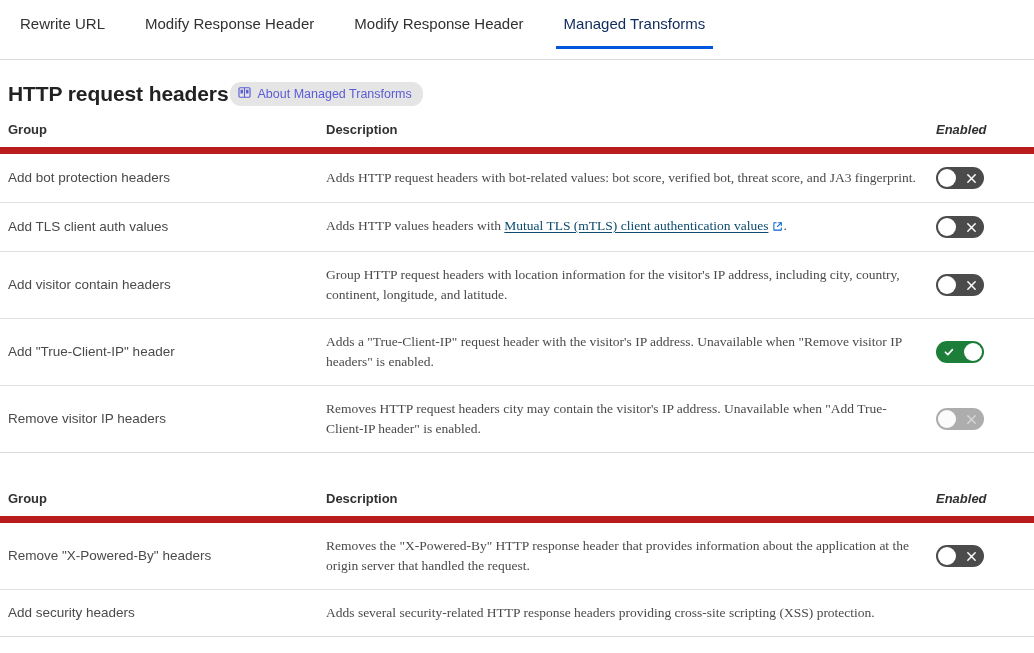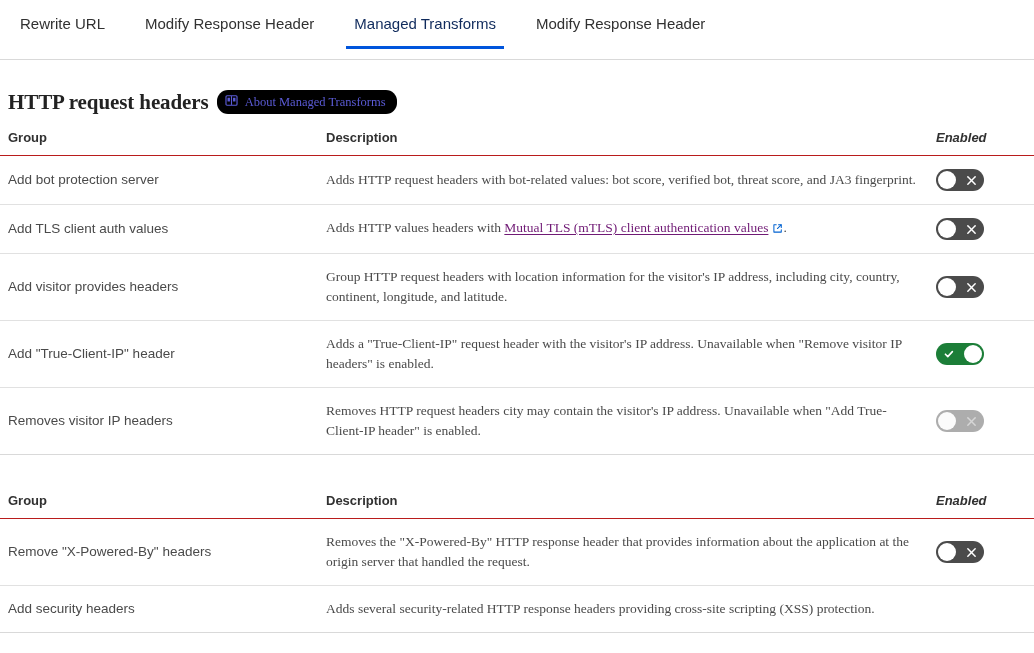--- a/index.html
+++ b/index.html
@@ -44,37 +44,36 @@
     left: 12px; right: 12px; bottom: 0;
     height: 3px;
     background: #0055dc;
   }
 
   
   .section { padding: 0 0 0 0; }
   .section-head {
     display: flex;
     align-items: center;
-    gap: 8px;
+    gap: 1px;
     padding: 0 8px;
-    margin-top: 29px;
-    font-family: Liberation Serif, serif;
+    margin-top: 21px;
   }
   .section-title {
     font-size: 21px;
     font-weight: bold;
     line-height: 26px;
     color: #222;
     letter-spacing: -0.1px;
   }
   .about-badge {
     display: inline-flex;
     align-items: center;
     gap: 7px;
-    background: #000000;
+    background: #e5e5e5;
     border-radius: 11px;
     padding: 3px 11px 3px 8px;
     cursor: pointer;
   }
   .about-badge .label {
     font-size: 12.5px;
     line-height: 16px;
     color: #5b5bd6;
   }
   .book-icon { display: block; }
@@ -90,39 +89,39 @@
   table.mt col.c-desc  { width: 610px; }
   table.mt col.c-en    { width: 106px; }
 
   table.mt th {
     text-align: left;
     font-size: 13px;
     font-weight: bold;
     line-height: 17px;
     color: #313131;
     padding: 0 8px 9px 8px;
-    border-bottom: 1px solid #b91c1c;
+    border-bottom: 7px solid #b91c1c;
   }
   table.mt th.en { padding-left: 8px; font-style: italic; }
 
   table.mt td {
     font-size: 13.5px;
     line-height: 20px;
     color: #4a4a4a;
     padding: 13px 8px 13px 8px;
     border-bottom: 1px solid #e1e1e1;
     vertical-align: middle;
   }
   table.mt tr:last-child td { border-bottom: 1px solid #d9d9d9; }
   td.group { color: #313131; }
   td.desc  { color: #4a4a4a; padding-right: 18px; font-family: Liberation Serif, serif; }
   td.en    { text-align: left; }
 
   .ext-link {
-    color: #701a75;
+    color: #0c4a6e;
     text-decoration: underline;
     text-underline-offset: 2px;
     cursor: pointer;
   }
   .ext-icon {
     display: inline-block;
     vertical-align: -2px;
     margin-left: 4px;
   }
 
@@ -159,22 +158,22 @@
   .toggle.disabled .knob { background: #fbfbfb; }
 
   .spacer-48 { height: 23px; }
 </style>
 </head>
 <body>
 
 <div class="tabbar">
   <div class="tab">Rewrite URL</div>
   <div class="tab">Modify Response Header</div>
+  <div class="tab">Modify Response Header</div>
   <div class="tab active">Managed Transforms</div>
-  <div class="tab">Modify Response Header</div>
 </div>
 
 <div class="section">
 
   <div class="section-head">
     <div class="section-title">HTTP request headers</div>
 
     <div class="about-badge">
       <span class="book-icon">
         <svg width="13" height="13" viewBox="0 0 16 16" fill="none" aria-hidden="true">
@@ -197,21 +196,21 @@
     <thead>
       <tr>
         <th>Group</th>
         <th>Description</th>
         <th class="en">Enabled</th>
       </tr>
     </thead>
     <tbody>
 
       <tr>
-        <td class="group">Add bot protection server</td>
+        <td class="group">Add bot protection headers</td>
         <td class="desc">Adds HTTP request headers with bot-related values: bot score, verified bot, threat score, and JA3 fingerprint.</td>
         <td class="en">
           <span class="toggle">
             <span class="mark">
               <svg width="11" height="11" viewBox="0 0 12 12" aria-hidden="true">
                 <line x1="2" y1="2" x2="10" y2="10" stroke="#fff" stroke-width="1.6" stroke-linecap="round"></line>
                 <line x1="10" y1="2" x2="2" y2="10" stroke="#fff" stroke-width="1.6" stroke-linecap="round"></line>
               </svg>
             </span>
             <span class="knob"></span>
@@ -235,21 +234,21 @@
                 <line x1="2" y1="2" x2="10" y2="10" stroke="#fff" stroke-width="1.6" stroke-linecap="round"></line>
                 <line x1="10" y1="2" x2="2" y2="10" stroke="#fff" stroke-width="1.6" stroke-linecap="round"></line>
               </svg>
             </span>
             <span class="knob"></span>
           </span>
         </td>
       </tr>
 
       <tr>
-        <td class="group">Add visitor provides headers</td>
+        <td class="group">Add visitor contain headers</td>
         <td class="desc">Group HTTP request headers with location information for the visitor's IP address, including city, country, continent, longitude, and latitude.</td>
         <td class="en">
           <span class="toggle">
             <span class="mark">
               <svg width="11" height="11" viewBox="0 0 12 12" aria-hidden="true">
                 <line x1="2" y1="2" x2="10" y2="10" stroke="#fff" stroke-width="1.6" stroke-linecap="round"></line>
                 <line x1="10" y1="2" x2="2" y2="10" stroke="#fff" stroke-width="1.6" stroke-linecap="round"></line>
               </svg>
             </span>
             <span class="knob"></span>
@@ -266,21 +265,21 @@
               <svg width="12" height="12" viewBox="0 0 12 12" fill="none" aria-hidden="true">
                 <path d="M2.4 6.2 L4.8 8.6 L9.4 3.6" stroke="#fff" stroke-width="1.6" stroke-linecap="round" stroke-linejoin="round"></path>
               </svg>
             </span>
             <span class="knob"></span>
           </span>
         </td>
       </tr>
 
       <tr>
-        <td class="group">Removes visitor IP headers</td>
+        <td class="group">Remove visitor IP headers</td>
         <td class="desc">Removes HTTP request headers city may contain the visitor's IP address. Unavailable when "Add True-Client-IP header" is enabled.</td>
         <td class="en">
           <span class="toggle disabled">
             <span class="mark">
               <svg width="11" height="11" viewBox="0 0 12 12" aria-hidden="true">
                 <line x1="2" y1="2" x2="10" y2="10" stroke="#d6d6d6" stroke-width="1.6" stroke-linecap="round"></line>
                 <line x1="10" y1="2" x2="2" y2="10" stroke="#d6d6d6" stroke-width="1.6" stroke-linecap="round"></line>
               </svg>
             </span>
             <span class="knob"></span>

